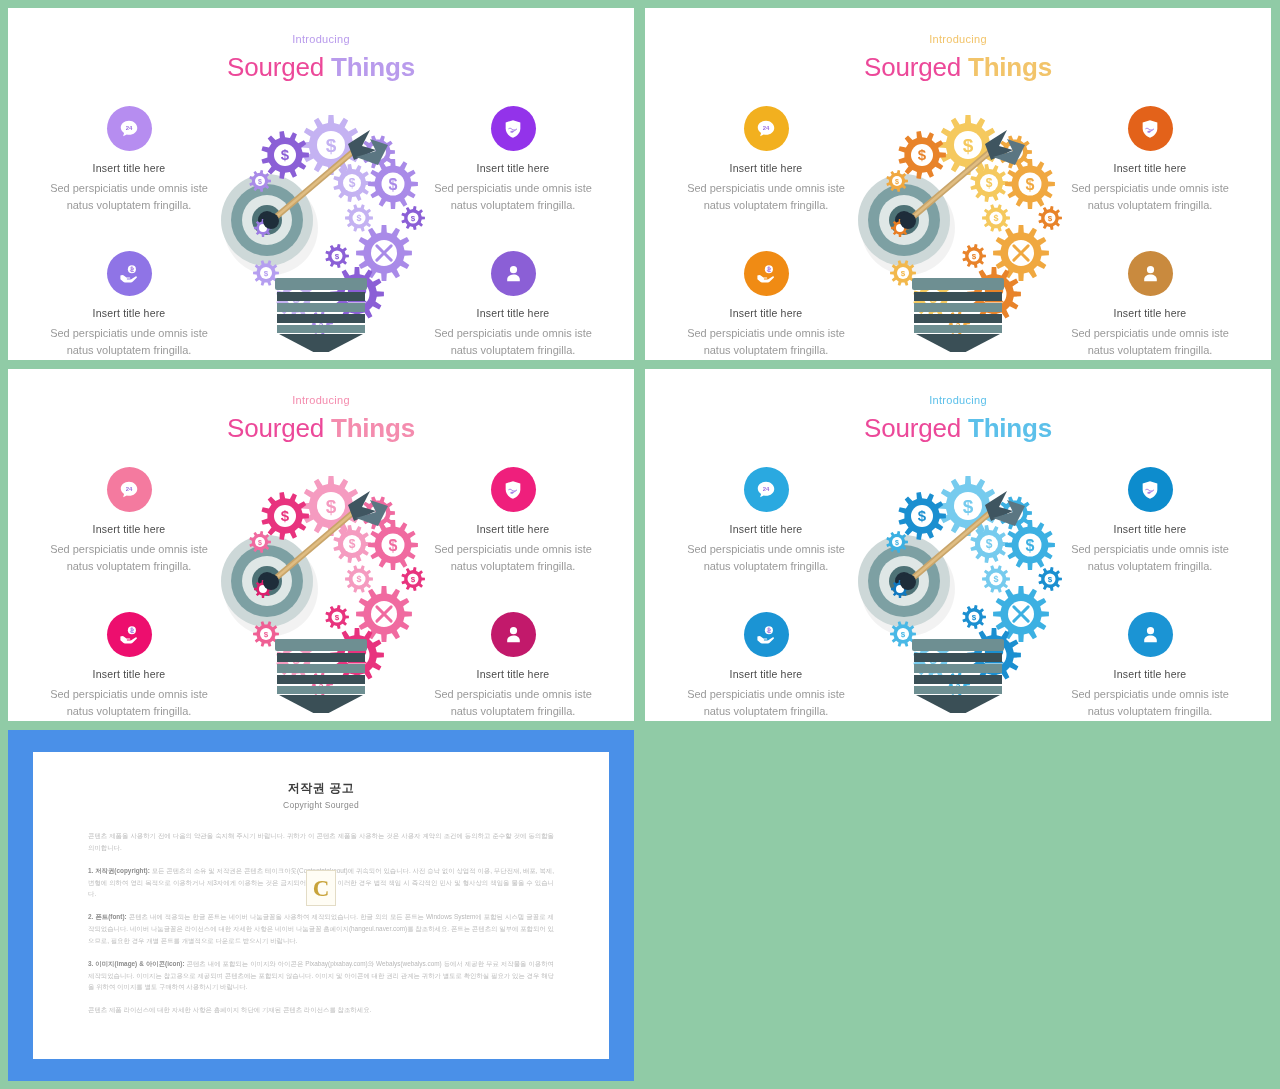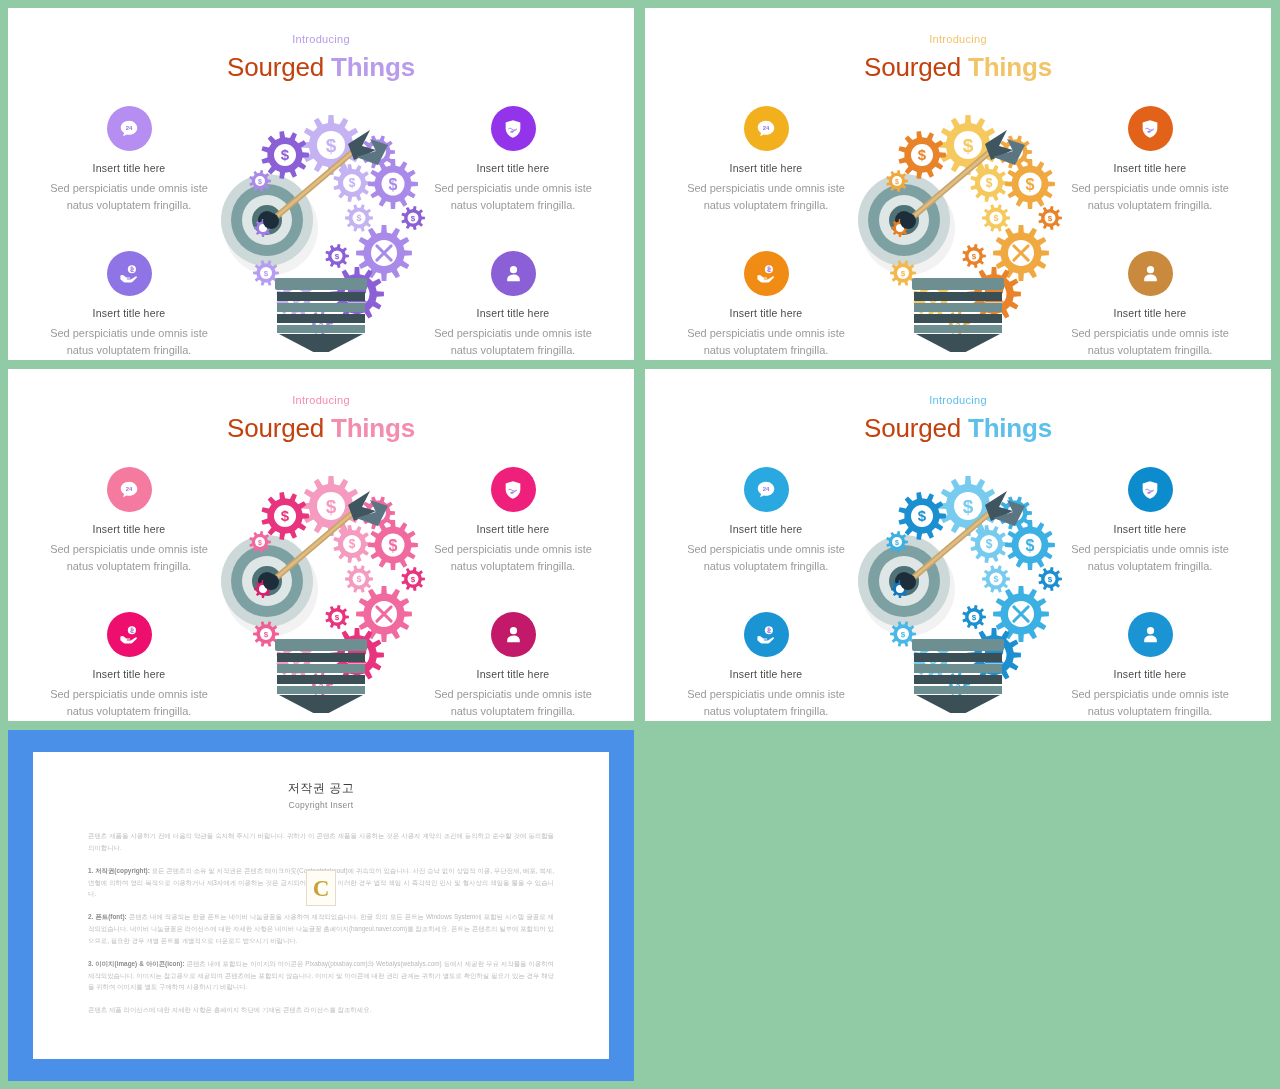--- a/index.html
+++ b/index.html
@@ -28,21 +28,21 @@
     font-size: 11px;
     letter-spacing: .3px;
     margin-top: 25px;
   }
   .maintitle {
     text-align: center;
     font-size: 26px;
     margin-top: 7px;
     letter-spacing: -.2px;
   }
-  .maintitle .w1 { color: #c2410c; }
+  .maintitle .w1 { color: #ec4899; }
   .maintitle .w2 { font-weight: bold; }
 
   
   .cols {
     position: absolute;
     top: 98px; left: 0; right: 0;
     height: 250px;
   }
   .col {
     position: absolute;
@@ -100,21 +100,21 @@
   #slide-copy .paper {
     width: 100%; height: 100%;
     background: #ffffff;
     padding: 28px 55px 20px 55px;
     position: relative;
     overflow: hidden;
   }
   .copy-ko {
     text-align: center;
     font-size: 12px;
-    font-weight: normal;
+    font-weight: bold;
     color: #3d3d3d;
     letter-spacing: .5px;
   }
   .copy-en {
     text-align: center;
     font-size: 8.5px;
     color: #888;
     margin-top: 3px;
     letter-spacing: .3px;
   }
@@ -786,21 +786,21 @@
             <div class="cell-title">Insert title here</div>
             <div class="cell-desc">Sed perspiciatis unde omnis iste natus voluptatem fringilla.</div>
           </div>
         </div>
       </div>
     </div>
 
   <div id="slide-copy">
     <div class="paper">
       <div class="copy-ko">저작권 공고</div>
-      <div class="copy-en">Copyright Insert</div>
+      <div class="copy-en">Copyright Sourged</div>
       <div class="copy-body" id="copy-body">
           <div class="copy-p">콘텐츠 제품을 사용하기 전에 다음의 약관을 숙지해 주시기 바랍니다. 귀하가 이 콘텐츠 제품을 사용하는 것은 사용자 계약의 조건에 동의하고 준수할 것에 동의함을 의미합니다.</div>
           <div class="copy-p"><b>1. 저작권(copyright):</b> 모든 콘텐츠의 소유 및 저작권은 콘텐츠 테이크아웃(Contentstakeout)에 귀속되어 있습니다. 사전 승낙 없이 상업적 이용, 무단전재, 배포, 복제, 변형에 의하여 영리 목적으로 이용하거나 제3자에게 이용하는 것은 금지되어 있습니다. 이러한 경우 법적 책임 시 즉각적인 민사 및 형사상의 책임을 물을 수 있습니다.</div>
           <div class="copy-p"><b>2. 폰트(font):</b> 콘텐츠 내에 적용되는 한글 폰트는 네이버 나눔글꼴을 사용하여 제작되었습니다. 한글 외의 모든 폰트는 Windows System에 포함된 시스템 글꼴로 제작되었습니다. 네이버 나눔글꼴은 라이선스에 대한 자세한 사항은 네이버 나눔글꼴 홈페이지(hangeul.naver.com)를 참조하세요. 폰트는 콘텐츠의 일부에 포함되어 있으므로, 필요한 경우 개별 폰트를 개별적으로 다운로드 받으시기 바랍니다.</div>
           <div class="copy-p"><b>3. 이미지(image) &amp; 아이콘(icon):</b> 콘텐츠 내에 포함되는 이미지와 아이콘은 Pixabay(pixabay.com)와 Webalys(webalys.com) 등에서 제공한 무료 저작물을 이용하여 제작되었습니다. 이미지는 참고용으로 제공되며 콘텐츠에는 포함되지 않습니다. 이미지 및 아이콘에 대한 권리 관계는 귀하가 별도로 확인하실 필요가 있는 경우 해당을 위하여 이미지를 별도 구매하여 사용하시기 바랍니다.</div>
           <div class="copy-p">콘텐츠 제품 라이선스에 대한 자세한 사항은 홈페이지 하단에 기재된 콘텐츠 라이선스를 참조하세요.</div>
         </div>
       <div class="watermark">C</div>
     </div>
   </div>

